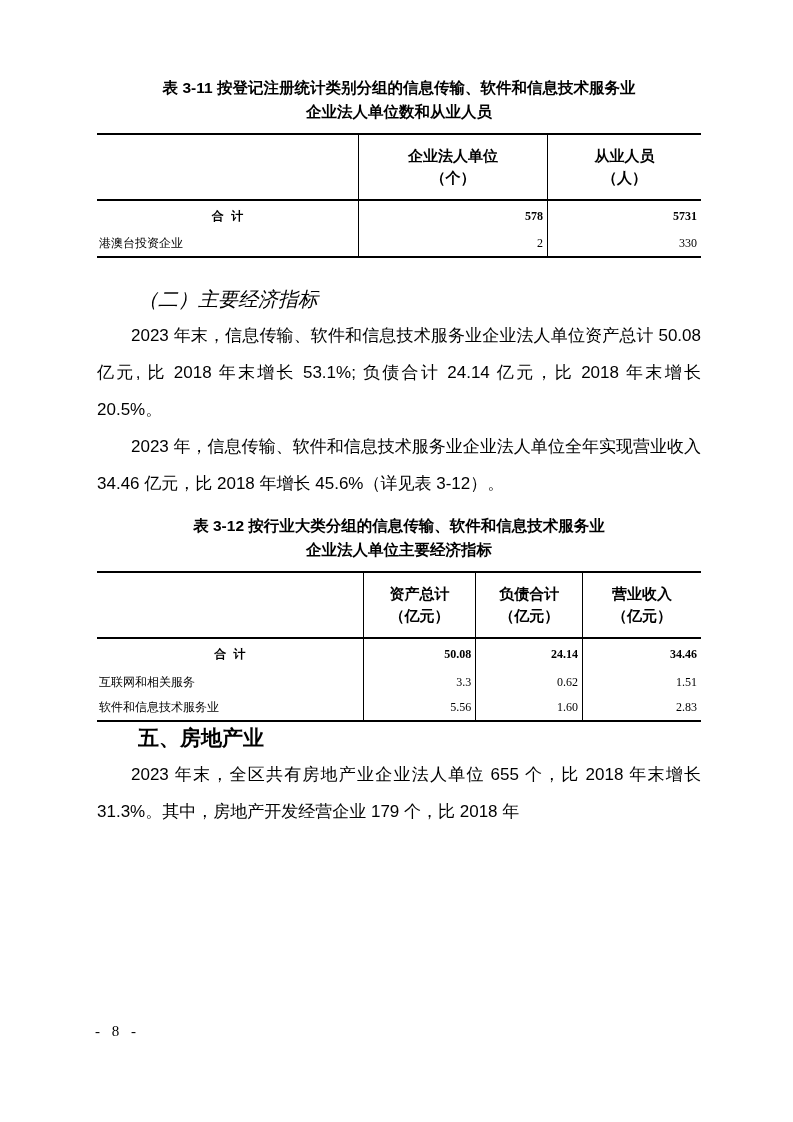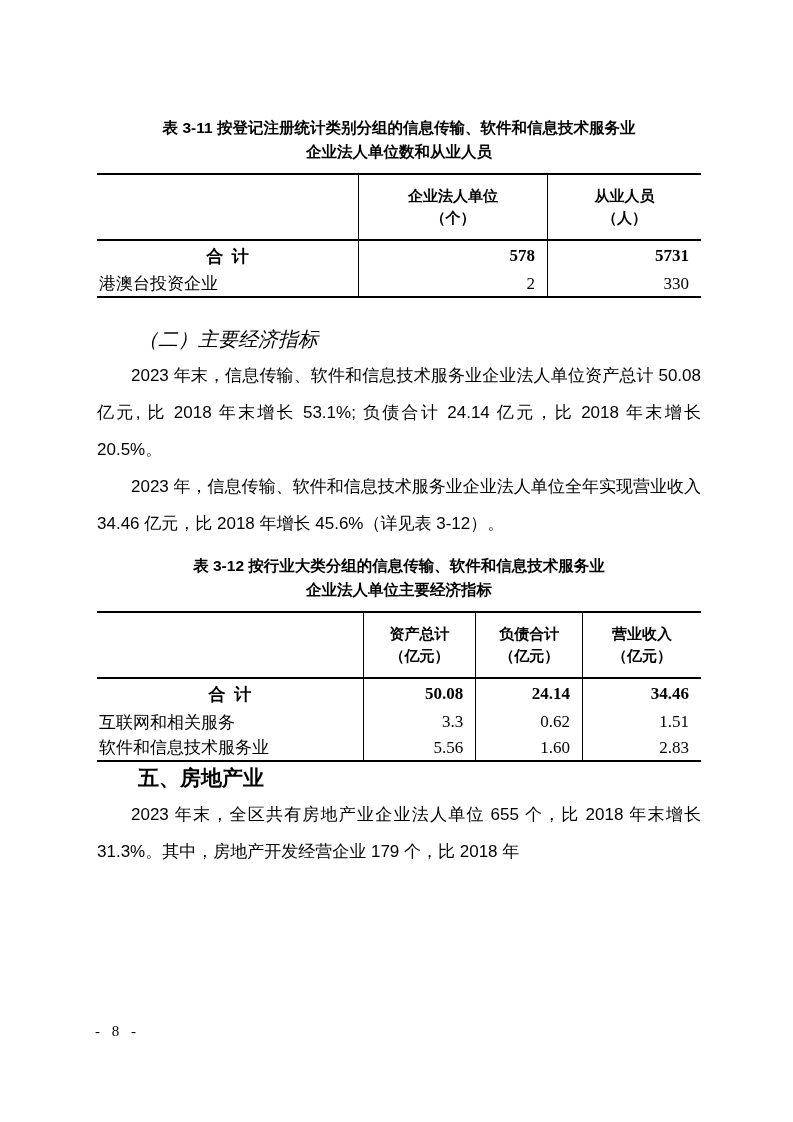--- a/index.html
+++ b/index.html
@@ -14,21 +14,21 @@
     font-family: "Liberation Serif", "DejaVu Serif", serif;
   }
   .content {
     position: absolute;
     left: 97px;
     top: 0;
     width: 604px;
   }
   
   .tbl-title {
-    margin-top: 116px;
+    margin-top: 76px;
     text-align: center;
     font-family: "Liberation Sans", "DejaVu Sans", sans-serif;
     font-weight: bold;
     font-size: 15.5px;
     line-height: 24px;
     color: #000000;
   }
   .tbl-title.second { margin-top: 12px; }
   
   table.stat {
@@ -44,27 +44,27 @@
     font-weight: bold;
     font-size: 15px;
     line-height: 22px;
     vertical-align: middle;
     text-align: center;
     border-bottom: 2px solid #000;
     height: 66px;
     padding: 4px 0;
   }
   table.stat td {
-    font-size: 17px;
+    font-size: 12px;
     vertical-align: middle;
   }
   .vline { border-left: 1.5px solid #000; }
   td.num {
     text-align: right;
-    padding-right: 12px;
+    padding-right: 4px;
     font-family: "Liberation Serif", "DejaVu Serif", serif;
   }
   td.lbl {
     text-align: left;
     padding-left: 2px;
     font-family: "Liberation Serif", "DejaVu Serif", serif;
   }
   tr.total td.lbl {
     text-align: center;
     font-weight: bold;

